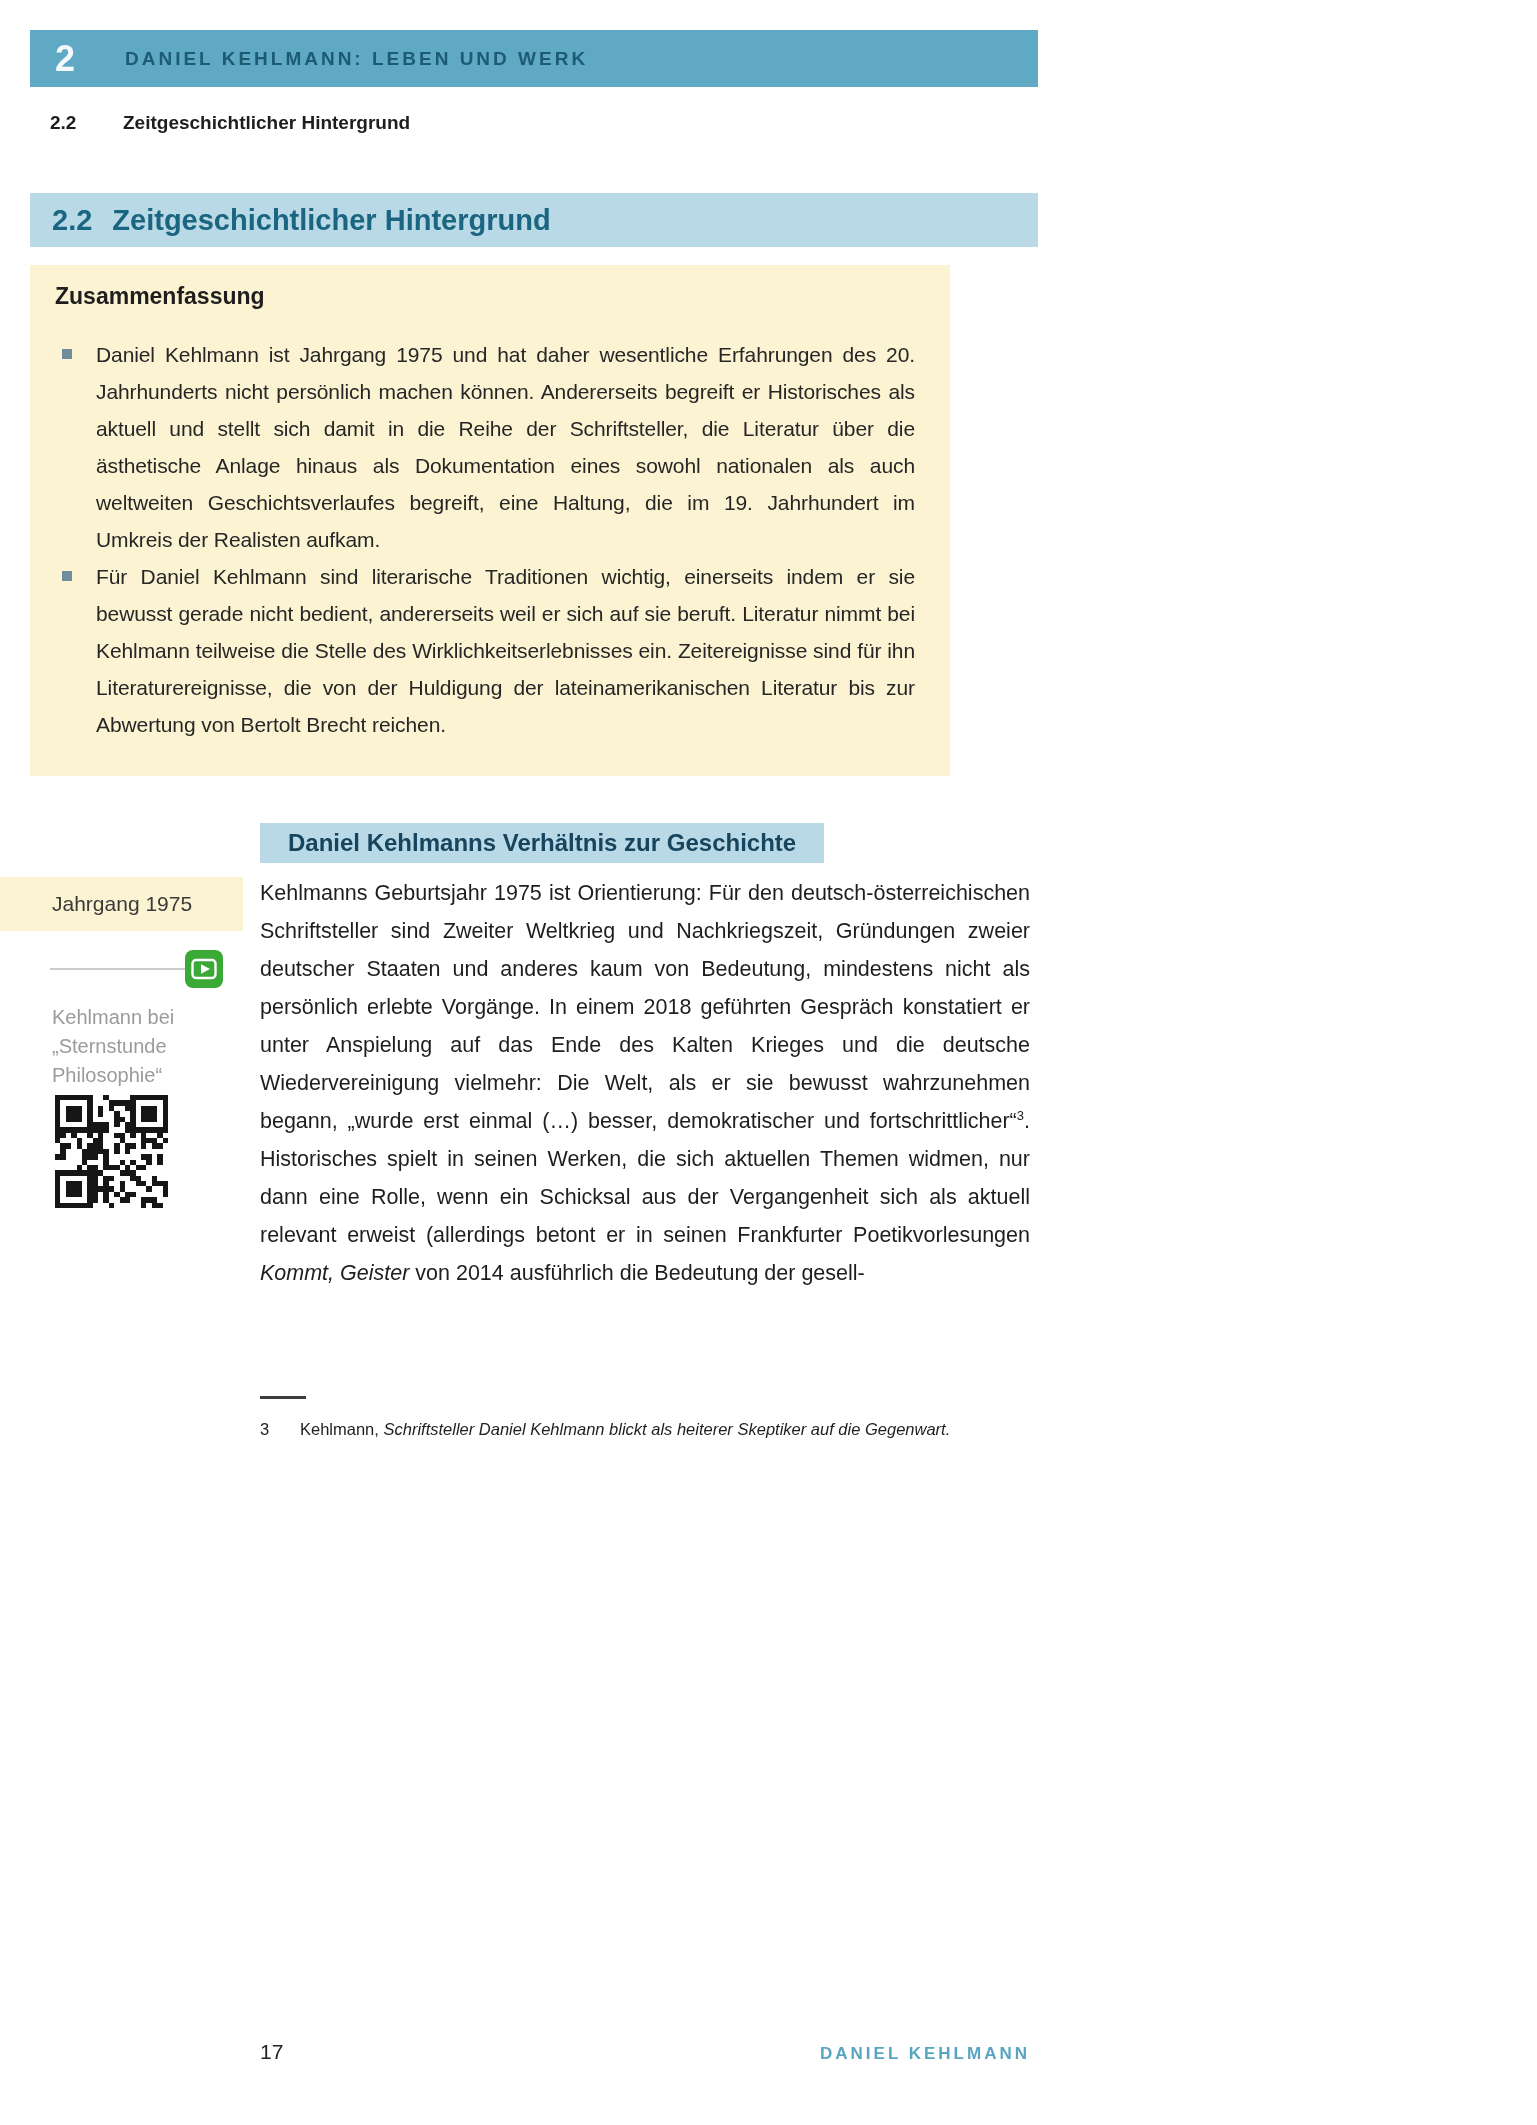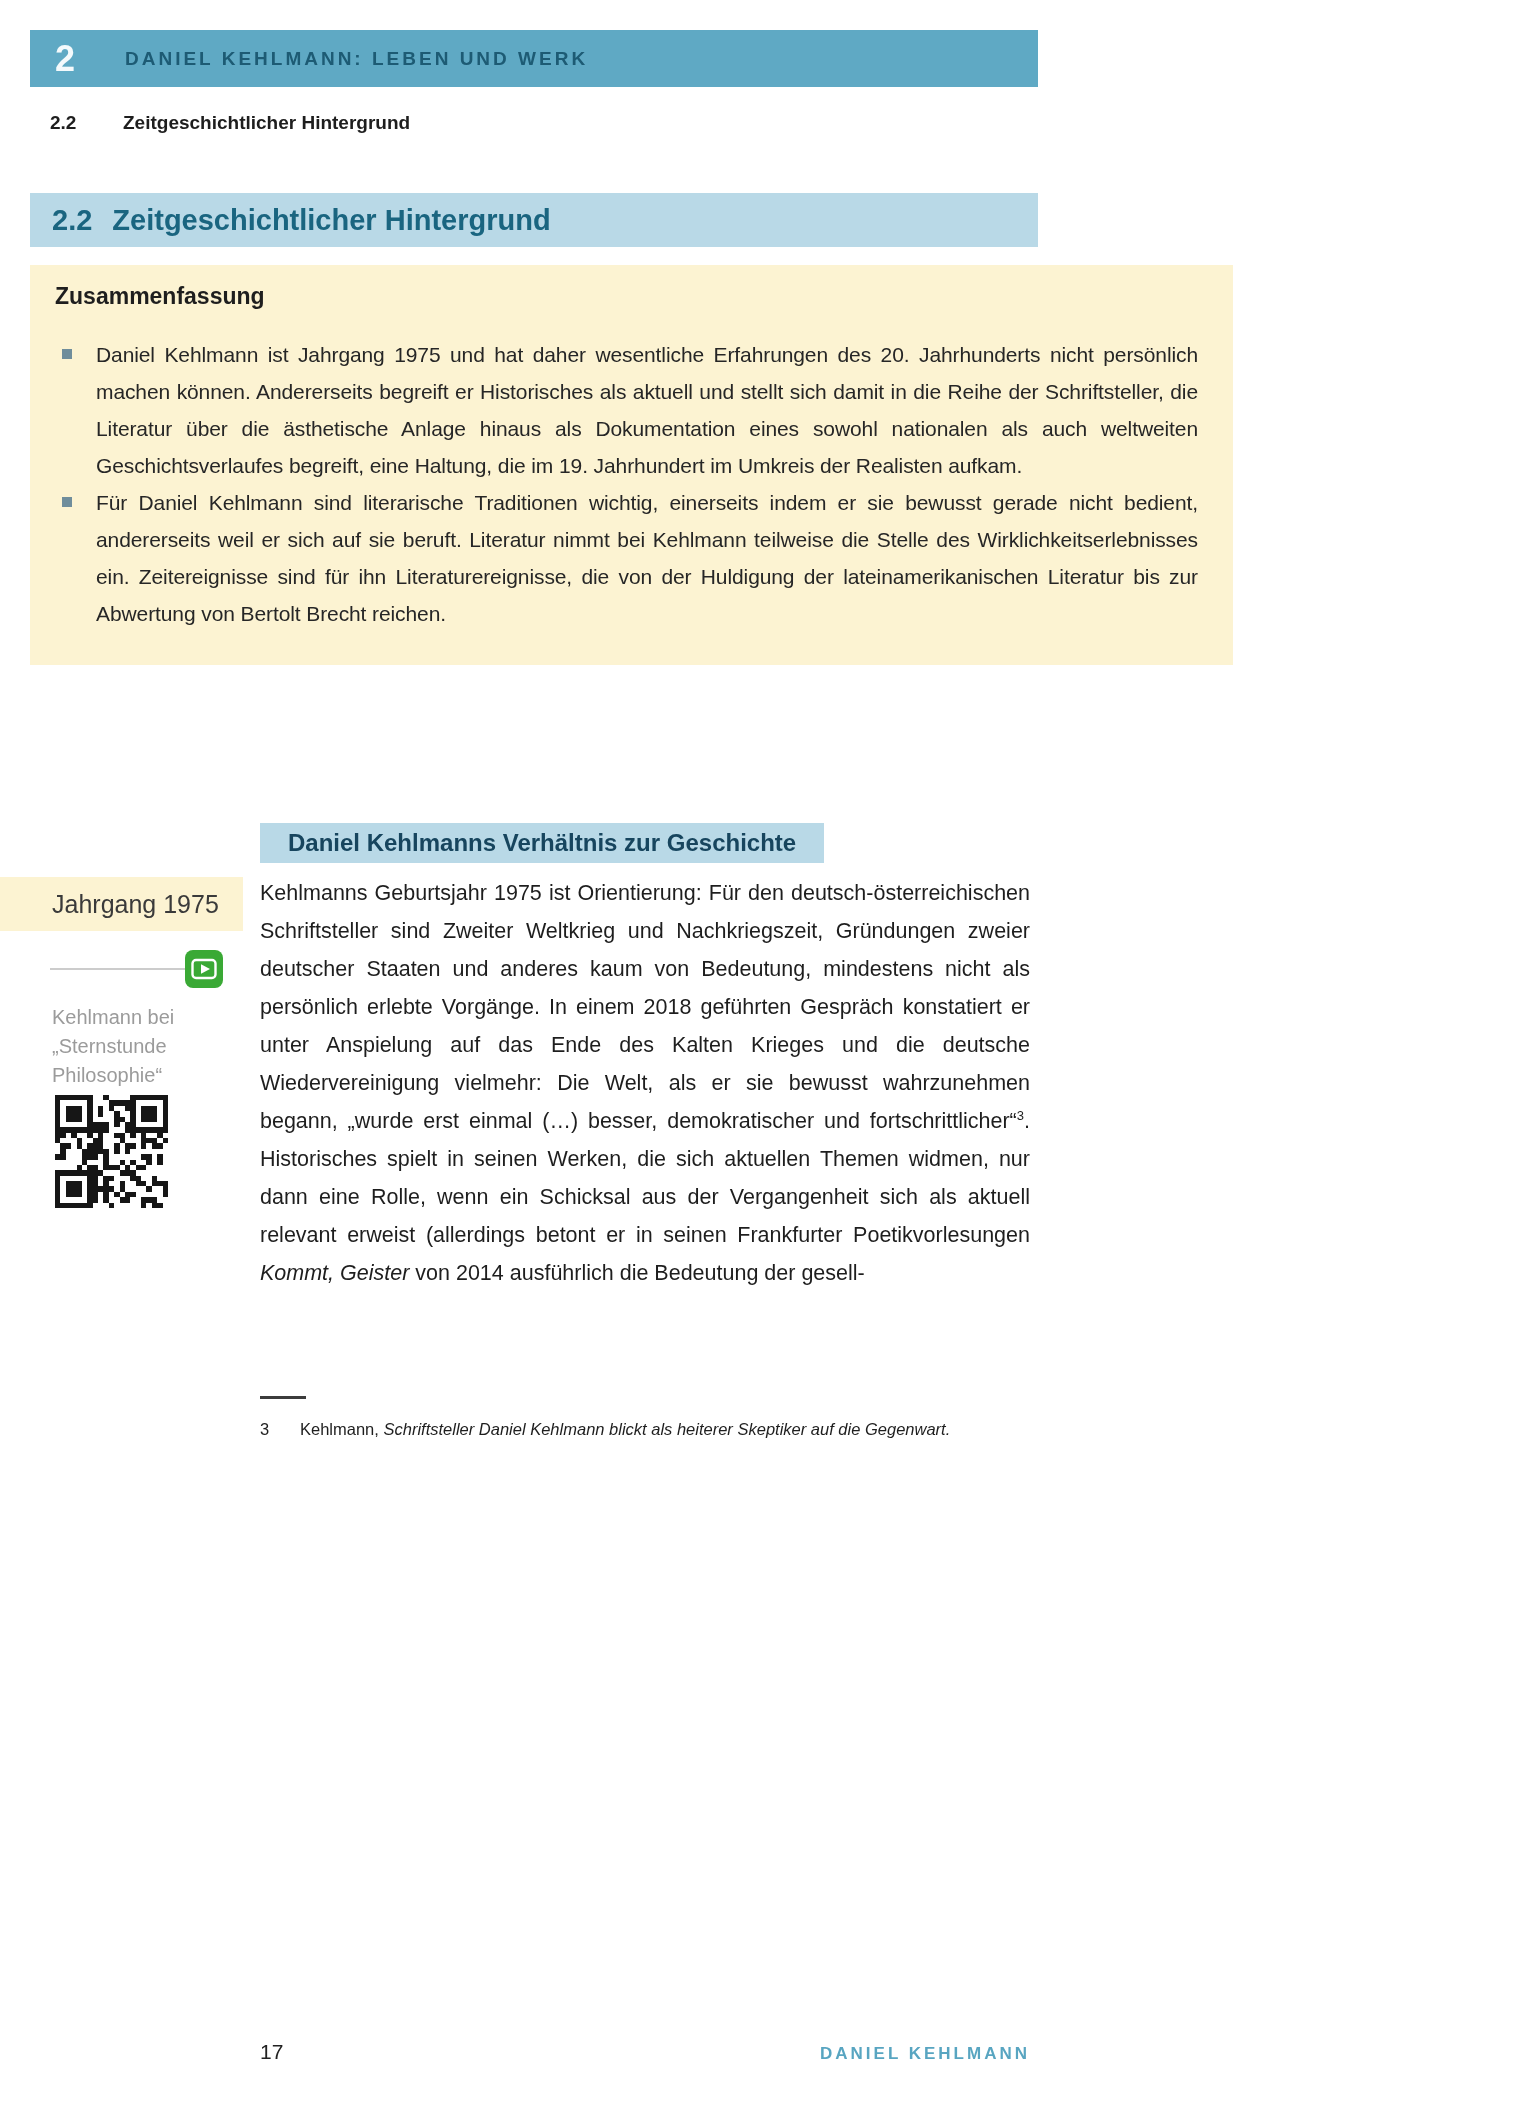--- a/index.html
+++ b/index.html
@@ -39,21 +39,21 @@
   .section-bar{
     position:absolute;left:30px;top:193px;width:1008px;height:54px;
     background:#b9d9e7;
     display:flex;align-items:center;
     color:#1a6580;font-weight:bold;font-size:29px;
   }
   .section-bar .sec-num{margin-left:22px;margin-right:20px;}
 
   
   .summary-box{
-    position:absolute;left:30px;top:265px;width:1203px;
+    position:absolute;left:30px;top:265px;width:920px;
     background:#fcf3d2;
     box-sizing:border-box;
     padding:18px 30px 28px 25px;
   }
   .summary-title{
     margin:0 0 26px 0;
     font-size:23px;font-weight:bold;color:#1e1e1e;
   }
   .summary-list{list-style:none;margin:5px;padding:0;}
   .summary-item{
@@ -77,21 +77,21 @@
     white-space:nowrap;
   }
 
   
   .margin-label-band{
     position:absolute;left:0;top:877px;width:243px;height:54px;
     background:#fcf3d2;
     display:flex;align-items:center;
   }
   .margin-label-band span{
-    margin-left:52px;font-size:25px;color:#3a3a3a;
+    margin-left:52px;font-size:21px;color:#3a3a3a;
   }
   .video-line{
     position:absolute;left:50px;top:968px;width:136px;height:2px;
     background:#cccccc;
   }
   .video-icon{
     position:absolute;left:185px;top:950px;width:38px;height:38px;
   }
   .sidebar-caption{
     position:absolute;left:52px;top:1003px;width:175px;

